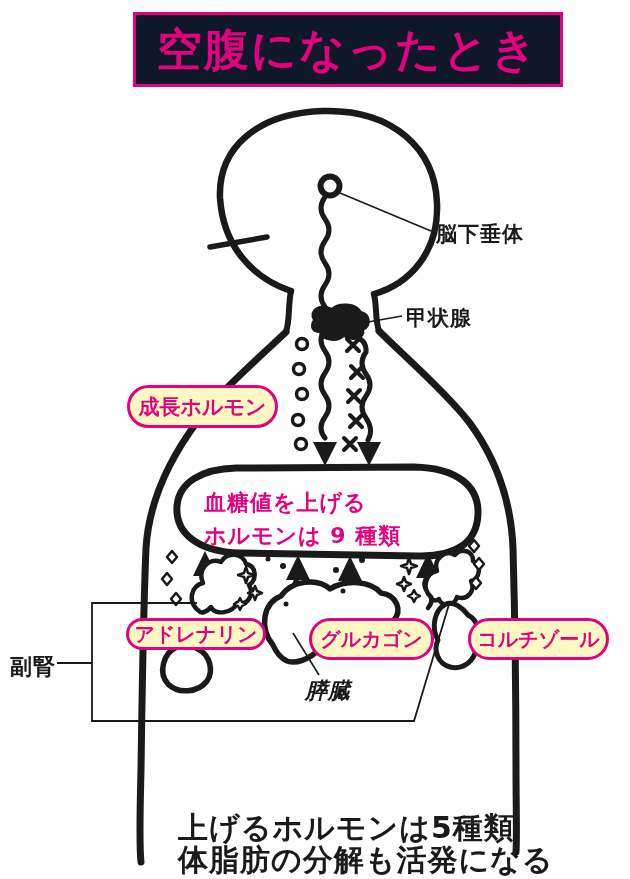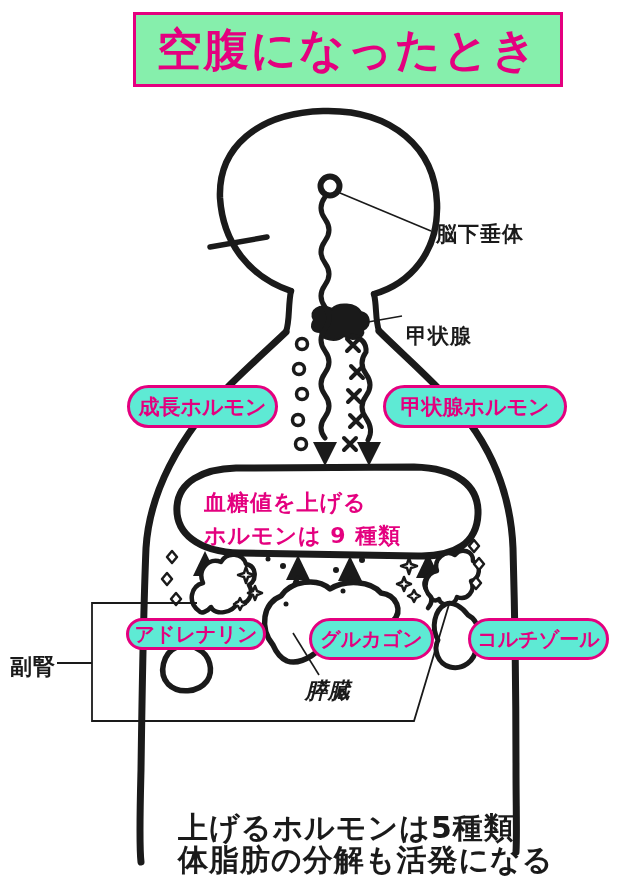--- a/index.html
+++ b/index.html
@@ -8,35 +8,35 @@
   .canvas {
     position: relative;
     width: 630px;
     height: 879px;
     background: #ffffff;
     overflow: hidden;
   }
   .canvas svg { position: absolute; left: 0; top: 0; z-index: 1; }
   .title-box {
     position: absolute; left: 133px; top: 12px; width: 430px; height: 75px;
-    border: 3px solid #e4007f; background: #86efac;
+    border: 3px solid #e4007f; background: #0f172a;
     display: flex; align-items: center; justify-content: center;
     z-index: 3;
   }
   .title-box .title-text {
     color: #e4007f; font-size: 45px; font-weight: 800; letter-spacing: 2px;
     white-space: nowrap;
   }
   .label {
     position: absolute; color: #1a1a1a; font-weight: 700; z-index: 3;
     white-space: nowrap; letter-spacing: 1px;
   }
   .pill {
     position: absolute; z-index: 4;
-    border: 3px solid #e4007f; border-radius: 22px; background: #5eead4;
+    border: 3px solid #e4007f; border-radius: 22px; background: #fef9c3;
     color: #e4007f; font-weight: 700;
     display: flex; align-items: center; justify-content: center;
     white-space: nowrap;
   }
   .blob-note {
     position: absolute; left: 204px; top: 486px; z-index: 3;
     color: #e4007f; font-size: 22px; font-weight: 800; line-height: 33px;
     letter-spacing: 1px; white-space: nowrap;
   }
   .caption {
@@ -158,26 +158,25 @@
       <path d="M 197 603 L 92 603 L 92 721 L 414 721 L 450 601" stroke-width="1.8"></path>
       <path d="M 57 663 L 92 663" stroke-width="2.2"></path>
     </g>
   </svg>
 
   <div class="title-box">
     <span class="title-text">空腹になったとき</span>
   </div>
 
   <div class="label" style="left:436px; top:220px; font-size:21px;">脳下垂体</div>
-  <div class="label" style="left:406px; top:322px; font-size:21px;">甲状腺</div>
+  <div class="label" style="left:406px; top:304px; font-size:21px;">甲状腺</div>
   <div class="label" style="left:10px; top:652px; font-size:22px;">副腎</div>
   <div class="label" style="left:305px; top:676px; font-size:22px;font-style:italic;">膵臓</div>
 
   <div class="pill" style="left:127px; top:385px; width:151px; height:43px; font-size:21px;">成長ホルモン</div>
-  <div class="pill" style="left:383px; top:385px; width:184px; height:43px; font-size:21px;">甲状腺ホルモン</div>
   <div class="pill" style="left:126px; top:618px; width:140px; height:32px; font-size:20px;">アドレナリン</div>
   <div class="pill" style="left:309px; top:618px; width:125px; height:42px; font-size:20px;">グルカゴン</div>
   <div class="pill" style="left:468px; top:618px; width:141px; height:42px; font-size:20px;">コルチゾール</div>
 
   <div class="blob-note">
     <div>血糖値を上げる</div>
     <div>ホルモンは 9 種類</div>
   </div>
 
   <div class="caption">

